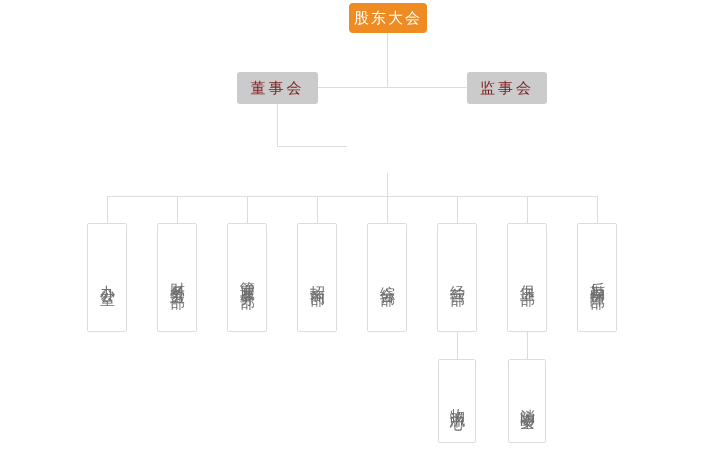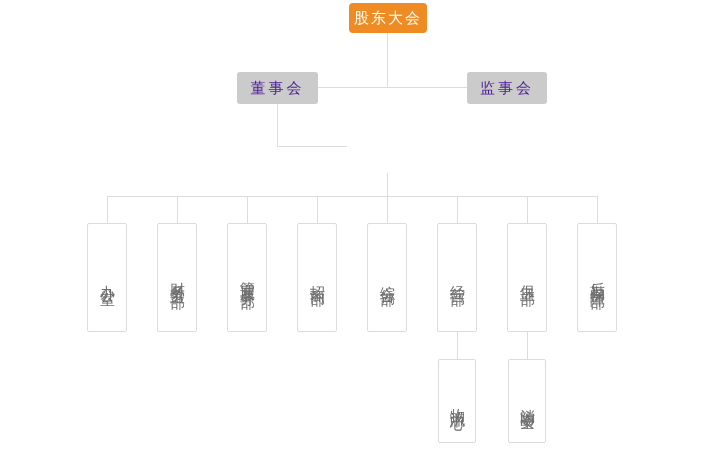--- a/index.html
+++ b/index.html
@@ -25,21 +25,21 @@
   }
   .node-root {
     left: 349px; top: 3px; width: 78px; height: 30px;
     background: #ee8c23;
     color: #ffffff;
     border-radius: 4px;
     letter-spacing: 2px;
   }
   .node-gray {
     background: #cbcbcb;
-    color: #4c1d95;
+    color: #7f1d1d;
     border-radius: 3px;
     letter-spacing: 3px;
   }
   .node-board       { left: 237px; top: 72px;  width: 81px; height: 32px; }
   .node-supervisory { left: 467px; top: 72px;  width: 80px; height: 32px; text-align: center; }
   .node-manager     { left: 347px; top: 139px; width: 80px; height: 34px; }
   .node-dept {
     top: 223px; width: 40px; height: 109px;
     background: #ffffff;
     border: 1px solid #dcdcdc;

